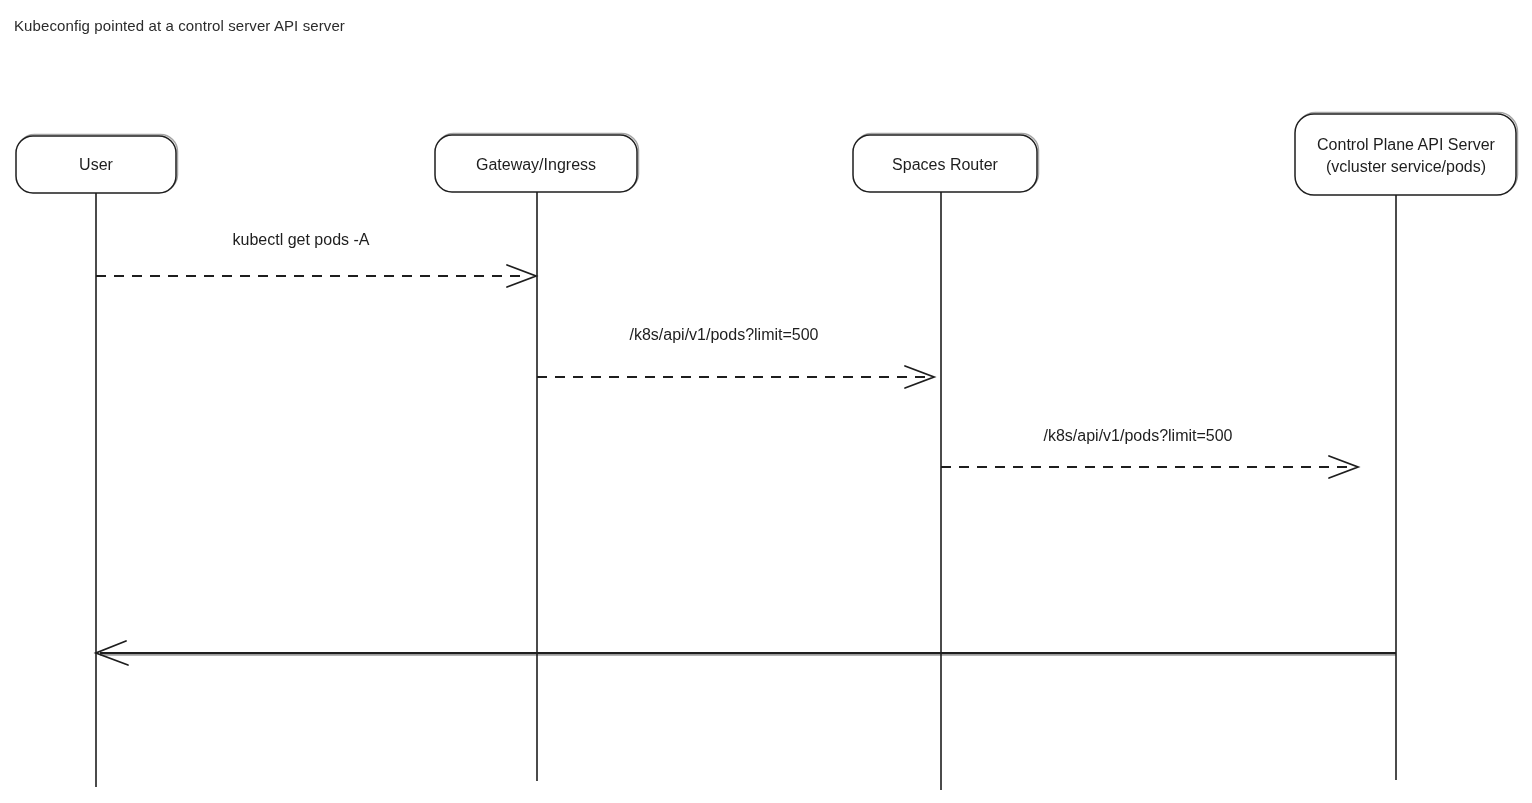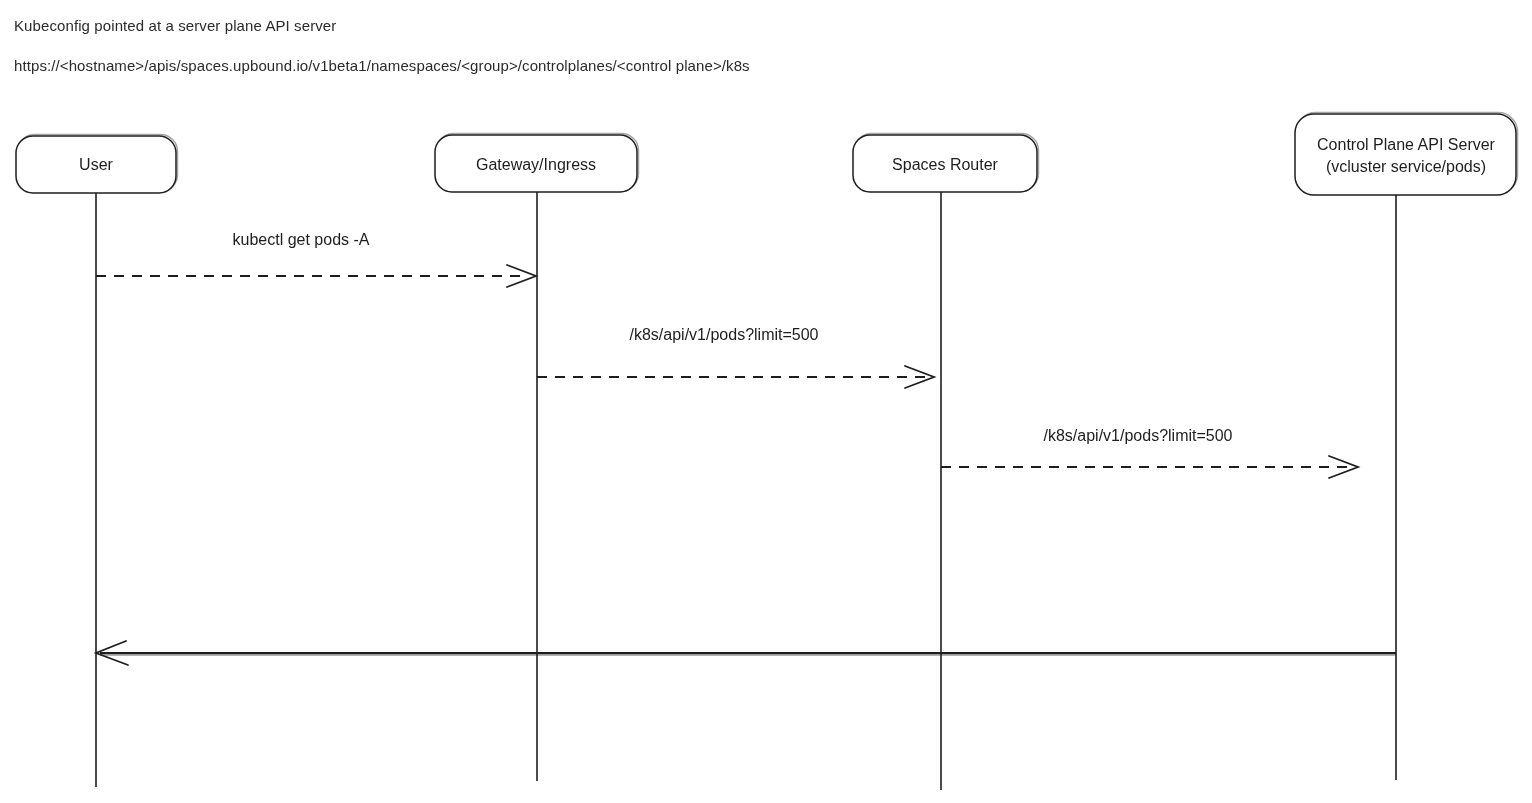--- a/index.html
+++ b/index.html
@@ -69,22 +69,21 @@
     font-size: 16px;
     text-anchor: middle;
     font-family: "Liberation Sans", sans-serif;
   }
 </style>
 </head>
 <body>
 
 <div class="canvas">
 
-  <div class="hdr title">Kubeconfig pointed at a server plane API server</div>
-  <div class="hdr url">https://&lt;hostname&gt;/apis/spaces.upbound.io/v1beta1/namespaces/&lt;group&gt;/controlplanes/&lt;control plane&gt;/k8s</div>
+  <div class="hdr title">Kubeconfig pointed at a control server API server</div>
 
   <svg class="diagram" width="1532" height="803" viewBox="0 0 1532 803">
 
     <line class="lifeline" x1="96" y1="192" x2="96" y2="787"></line>
     <line class="lifeline" x1="537" y1="192" x2="537" y2="781"></line>
     <line class="lifeline" x1="941" y1="192" x2="941" y2="790"></line>
     <line class="lifeline" x1="1396" y1="195" x2="1396" y2="780"></line>
 
     <g>
       <rect class="box echo" x="17.5" y="134.6" width="160" height="57" rx="17"></rect>

